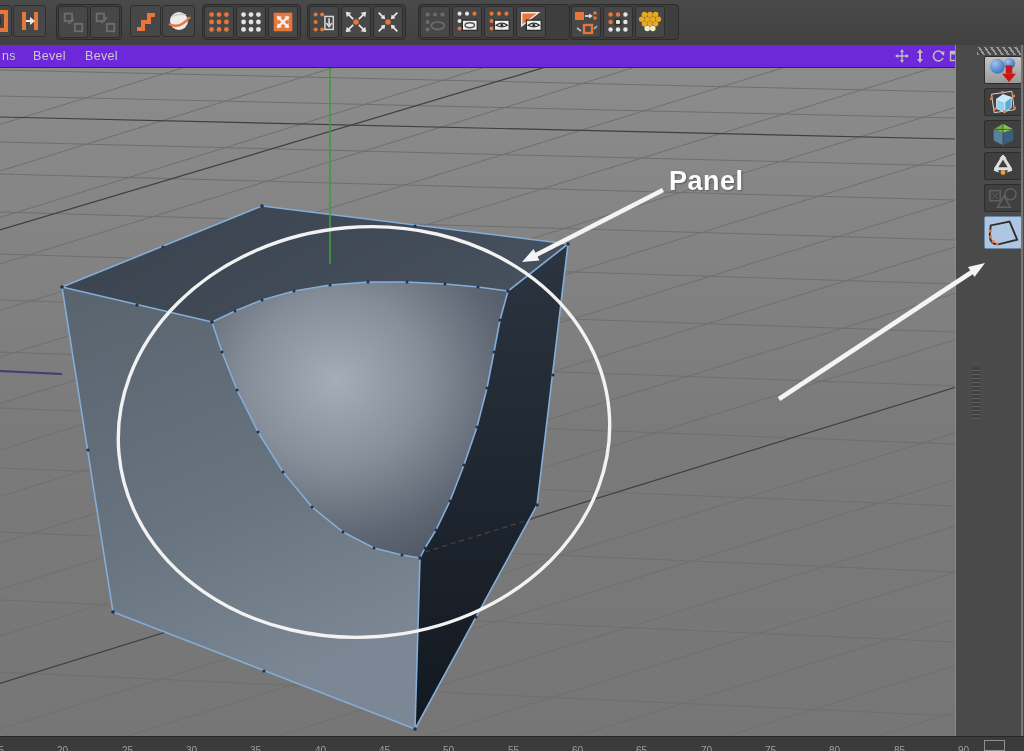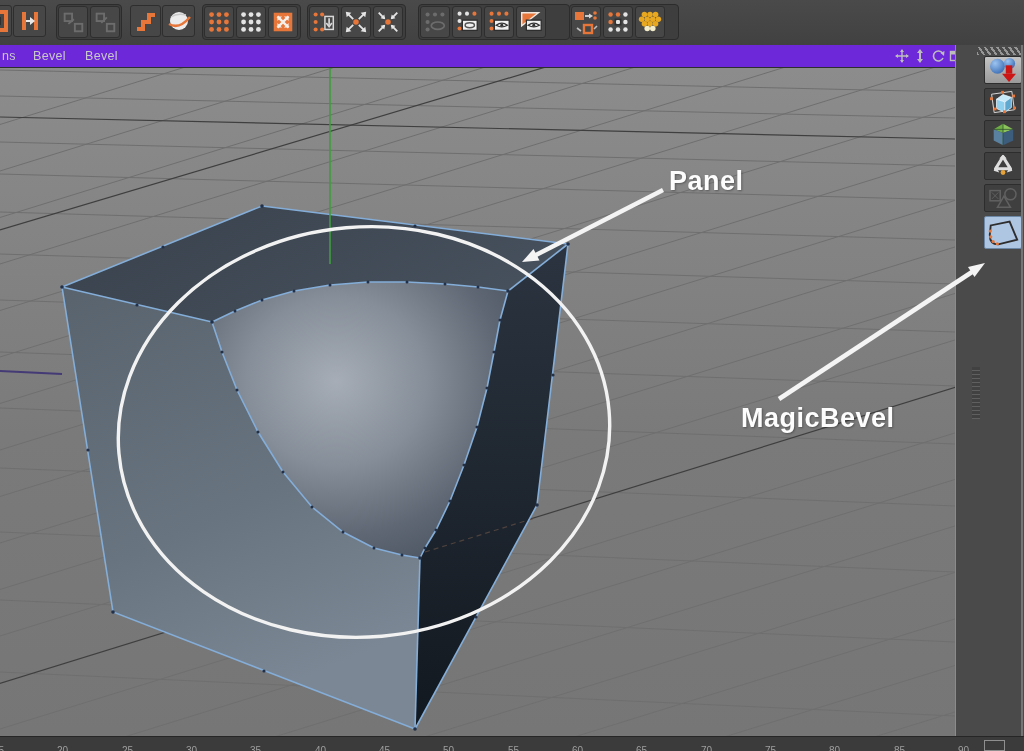--- a/index.html
+++ b/index.html
@@ -468,21 +468,20 @@
       <line x1="663" y1="190" x2="534" y2="256" stroke-width="4.5"></line>
       <path d="M522,262 L539.5,260.5 L533.5,249 Z" stroke="none"></path>
     </g>
     <g stroke="#f4f4f4" fill="#f4f4f4">
       <line x1="779" y1="399" x2="972" y2="272" stroke-width="4.5"></line>
       <path d="M985,263 L974.5,277 L968,267 Z" stroke="none"></path>
     </g>
   </svg>
 
   <div class="anno-label" id="bevel-label">Panel</div>
-  <div class="anno-label" id="magicbevel-label">MagicBevel</div>
 
   <div class="sidebar">
     <div class="hatch"></div>
     <div class="sb-col">
 
       <div class="sb-btn lightbg">
         <svg width="34" height="26" viewBox="0 0 36 28">
           <defs>
               <radialGradient id="sph" cx="0.35" cy="0.3" r="0.9">
             <stop offset="0" stop-color="#9cc4f0"></stop>

